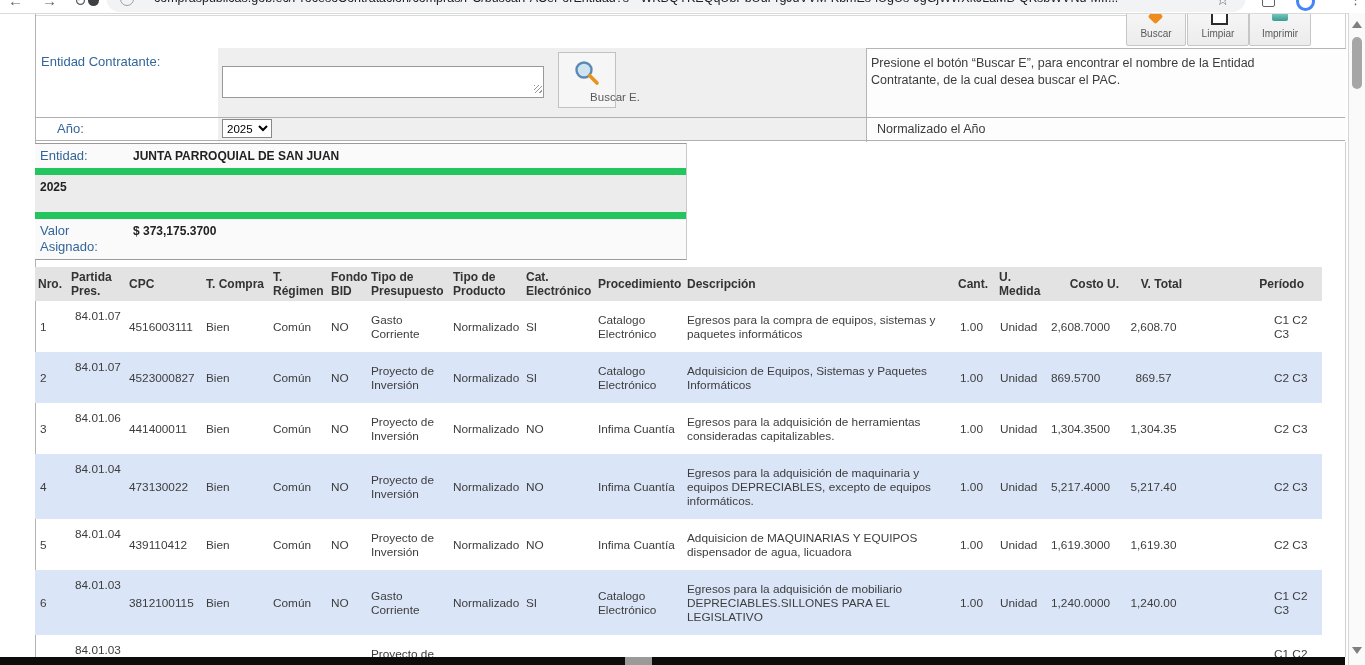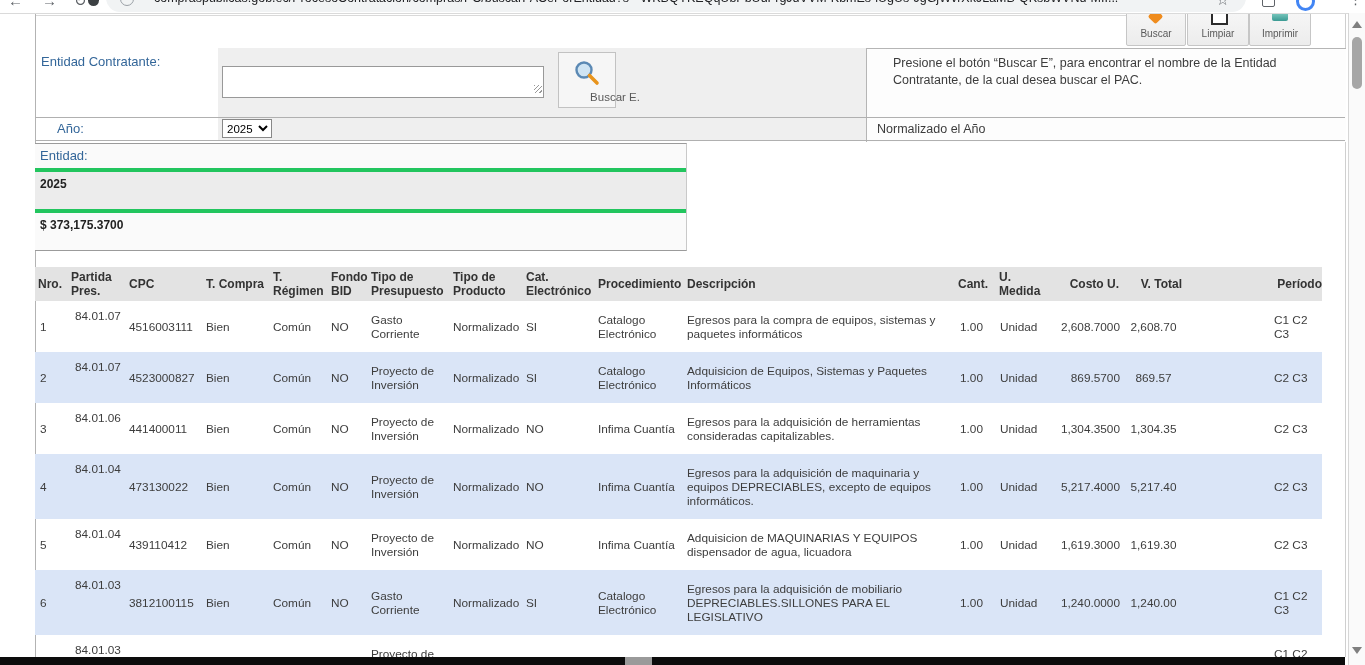--- a/index.html
+++ b/index.html
@@ -34,53 +34,53 @@
   .panel-gray{position:absolute;background:#efefef;}
   .ent-textarea{position:absolute;left:222px;top:66px;width:316px;height:26px;resize:none;
         border:1px solid #999;background:#fff;font-family:"Liberation Sans",sans-serif;font-size:12px;padding:2px;}
   .resize-grip{position:absolute;left:534px;top:85px;width:8px;height:8px;
         background:repeating-linear-gradient(135deg,#999 0 1px,transparent 1px 3px);}
   .busc-e{position:absolute;left:558px;top:52px;width:56px;height:54px;border:1px solid #c2c2c2;
         background:#f6f6f6;text-align:center;cursor:pointer;}
   .busc-e .lbl{position:absolute;bottom:4px;width:100%;font-size:11.5px;color:#5a5a5a;margin-top:8px;}
   .help-box{position:absolute;left:866px;top:48px;width:479px;height:93px;background:#fdfdfd;
         border-left:1px solid #b5b5b5;border-top:1px solid #b5b5b5;}
-  .help-text{position:absolute;left:26px;top:6px;width:420px;font-size:12.5px;color:#3c3c3c;line-height:17px;}
+  .help-text{position:absolute;left:4px;top:6px;width:420px;font-size:12.5px;color:#3c3c3c;line-height:17px;}
   .help-anio{position:absolute;left:10px;top:73px;font-size:12.5px;color:#3c3c3c;}
   .anio-select{position:absolute;left:222px;top:119px;width:50px;height:19px;font-size:11.5px;
         font-family:"Liberation Sans",sans-serif;border:1px solid #888;background:#fff;}
   
   .entity-box{position:absolute;left:35px;top:143px;width:651px;border-top:1px solid #9b9b9b;border-bottom:1px solid #9b9b9b;border-right:1px solid #c9c9c9;}
-  .ei-row{display:flex;border-bottom:4px solid #22c55e;}
+  .ei-row{display:flex;border-bottom:7px solid #22c55e;}
   .ei-row:last-child{border-bottom:none;}
   .ei-r0{background:#fafafa;min-height:22px;}
   .ei-r1{background:#ececec;min-height:37px;}
   .ei-r2{background:#fafafa;min-height:37px;}
   .ei-label{width:88px;padding:4px 0 4px 5px;font-size:13px;color:#336699;line-height:16px;flex:none;}
   .ei-value{padding:4px 0 4px 5px;font-size:12px;font-weight:bold;color:#222;line-height:16px;}
   
   .pac-table{position:absolute;left:35px;top:267px;width:1287px;border-collapse:collapse;table-layout:fixed;}
   .pac-table th{background:#e3e3e3;font-size:12px;font-weight:bold;color:#333;text-align:left;
         padding:3px 3px;line-height:14px;vertical-align:middle;height:28px;}
   .pac-table td{font-size:11.8px;color:#3d3d3d;padding:11.5px 3px;line-height:14px;vertical-align:middle;word-wrap:break-word;}
   .pac-table tr.alt td{background:#dae5f7;}
   .w0{width:33px}.w1{width:58px}.w2{width:77px}.w3{width:67px}.w4{width:58px}.w5{width:40px}
   .w6{width:82px}.w7{width:73px}.w8{width:72px}.w9{width:89px}.w10{width:266px}.w11{width:46px}
   .w12{width:52px}.w13{width:74px}.w14{width:63px}.w15{width:137px}
   .pac-table .c0{padding-left:5px;}
   .pac-table .c1{vertical-align:top;padding-top:8px;padding-left:7px;}
   .pac-table .c10{padding-right:10px;}
   .pac-table .c11{padding-left:10px;}
   .pac-table .c12{padding-left:4px;}
-  .pac-table .c13{text-align:right;padding-right:2px;}
+  .pac-table .c13{text-align:left;padding-right:2px;}
   .pac-table .c14{text-align:center;}
   .pac-table .c15{text-align:right;padding-right:2px;text-decoration:underline;}
   .pac-table .h11{padding-left:8px;}
   .pac-table .h13,.pac-table .h14,.pac-table .h15{text-align:right;}
-  .pac-table .h15{padding-right:0;}
+  .pac-table .h15{padding-right:18px;}
   .period-box{display:inline-block;width:46px;text-align:left;}
   
   .bottom-bar{position:absolute;left:0;top:657px;width:1345px;height:8px;background:#0c0c0c;z-index:50;}
   .bottom-notch{position:absolute;left:625px;top:0;width:27px;height:8px;background:#9a9a9a;}
   .scrollbar{position:absolute;left:1348px;top:13px;width:17px;height:652px;background:#fafafa;border-left:1px solid #d6d6d6;z-index:45;}
   .sb-up{position:absolute;left:3px;top:8px;width:0;height:0;border-left:5px solid transparent;border-right:5px solid transparent;border-bottom:7px solid #7f7f7f;}
   .sb-thumb{position:absolute;left:3px;top:24px;width:10px;height:52px;background:#a6a6a6;border-radius:6px;}
   .sb-down{position:absolute;left:3px;top:634px;width:0;height:0;border-left:5px solid transparent;border-right:5px solid transparent;border-top:7px solid #7f7f7f;}
   .mag-svg{position:absolute;left:14px;top:6px;}
 </style>
@@ -139,25 +139,27 @@
 <div class="lbl-blue" style="left:57px;top:121px">Año:</div>
 <div class="panel-gray" style="left:218px;top:118px;width:648px;height:23px"></div>
 <select class="anio-select">
   <option>2025</option>
 </select>
 <div class="h-line" style="top:140px"></div>
 
 <div class="entity-box">
     <div class="ei-row ei-r0">
       <div class="ei-label">Entidad:</div>
+      <div class="ei-value">JUNTA PARROQUIAL DE SAN JUAN</div>
     </div>
     <div class="ei-row ei-r1">
       <div class="ei-value">2025</div>
     </div>
     <div class="ei-row ei-r2">
+      <div class="ei-label">Valor Asignado:</div>
       <div class="ei-value">$ 373,175.3700</div>
     </div>
   </div>
 
 <table class="pac-table">
   <colgroup>
     <col class="w0">
       <col class="w1">
       <col class="w2">
       <col class="w3">

